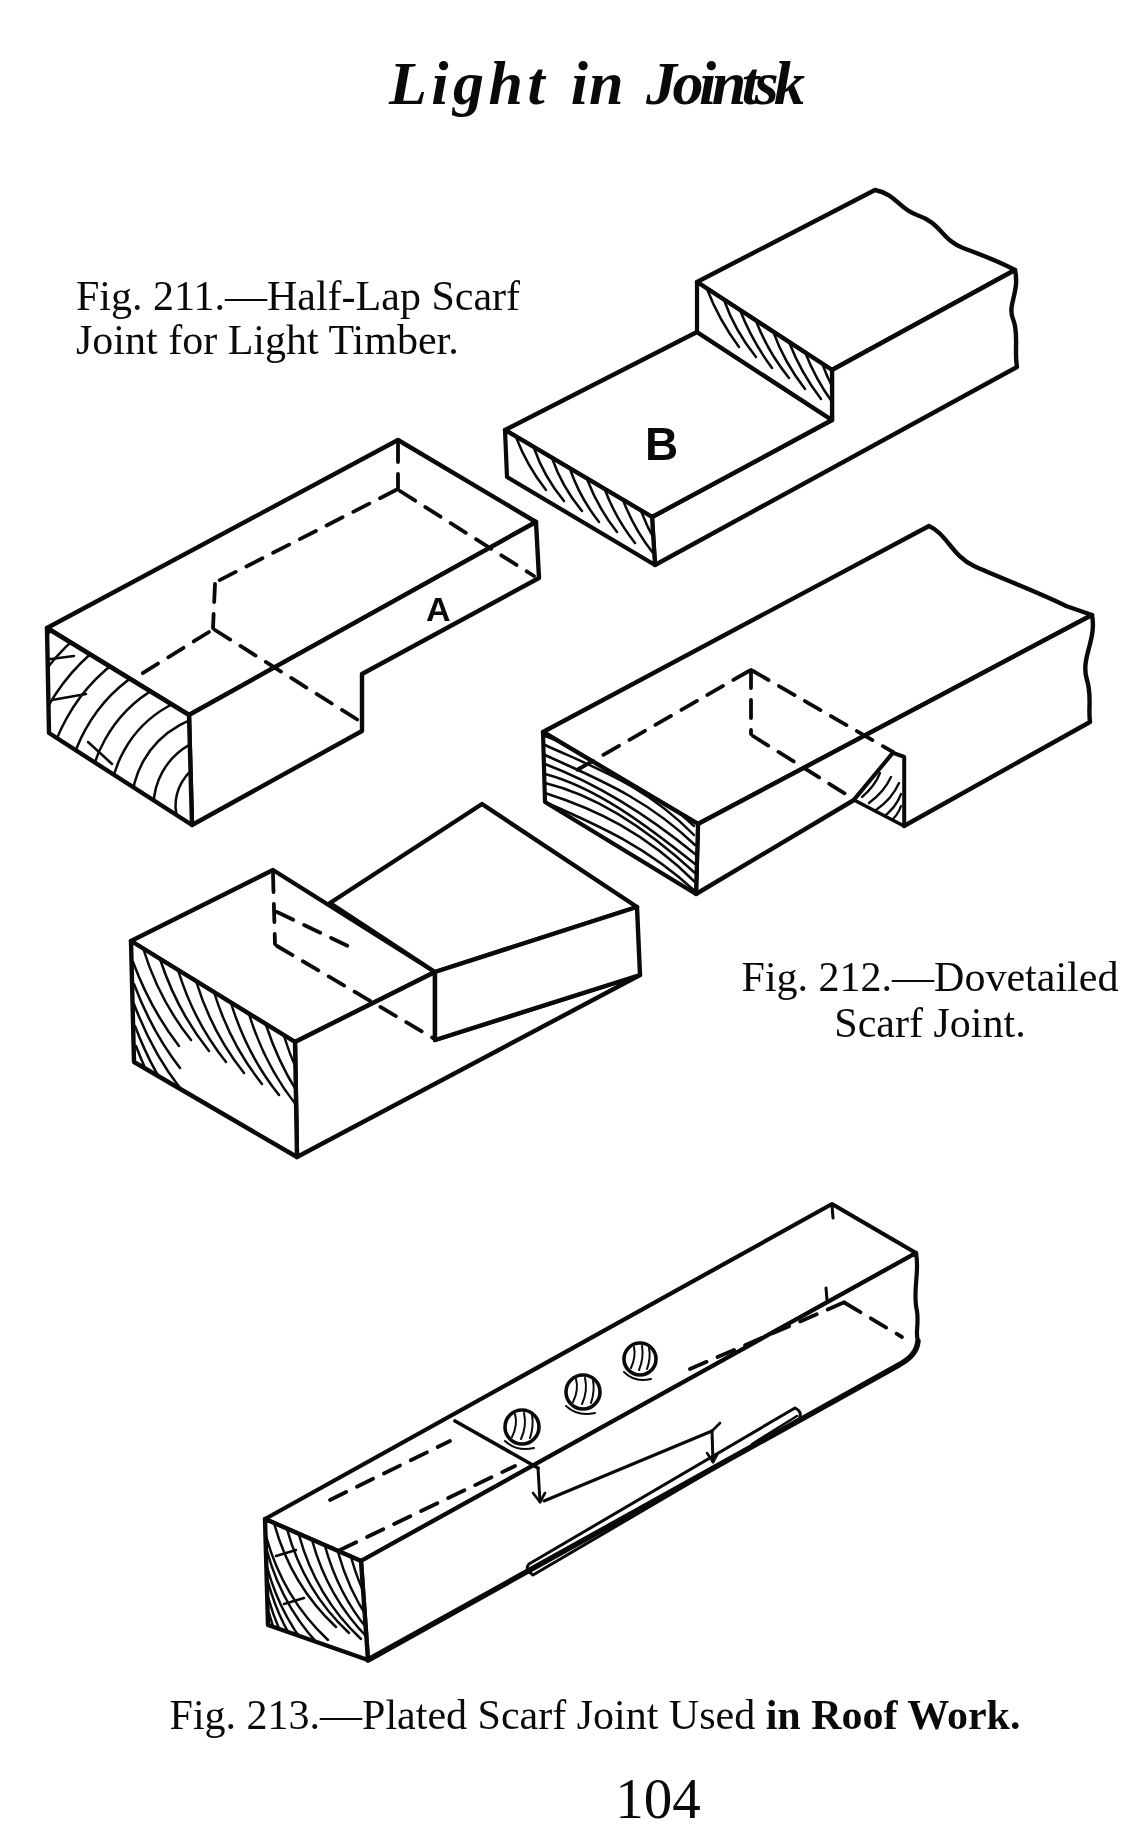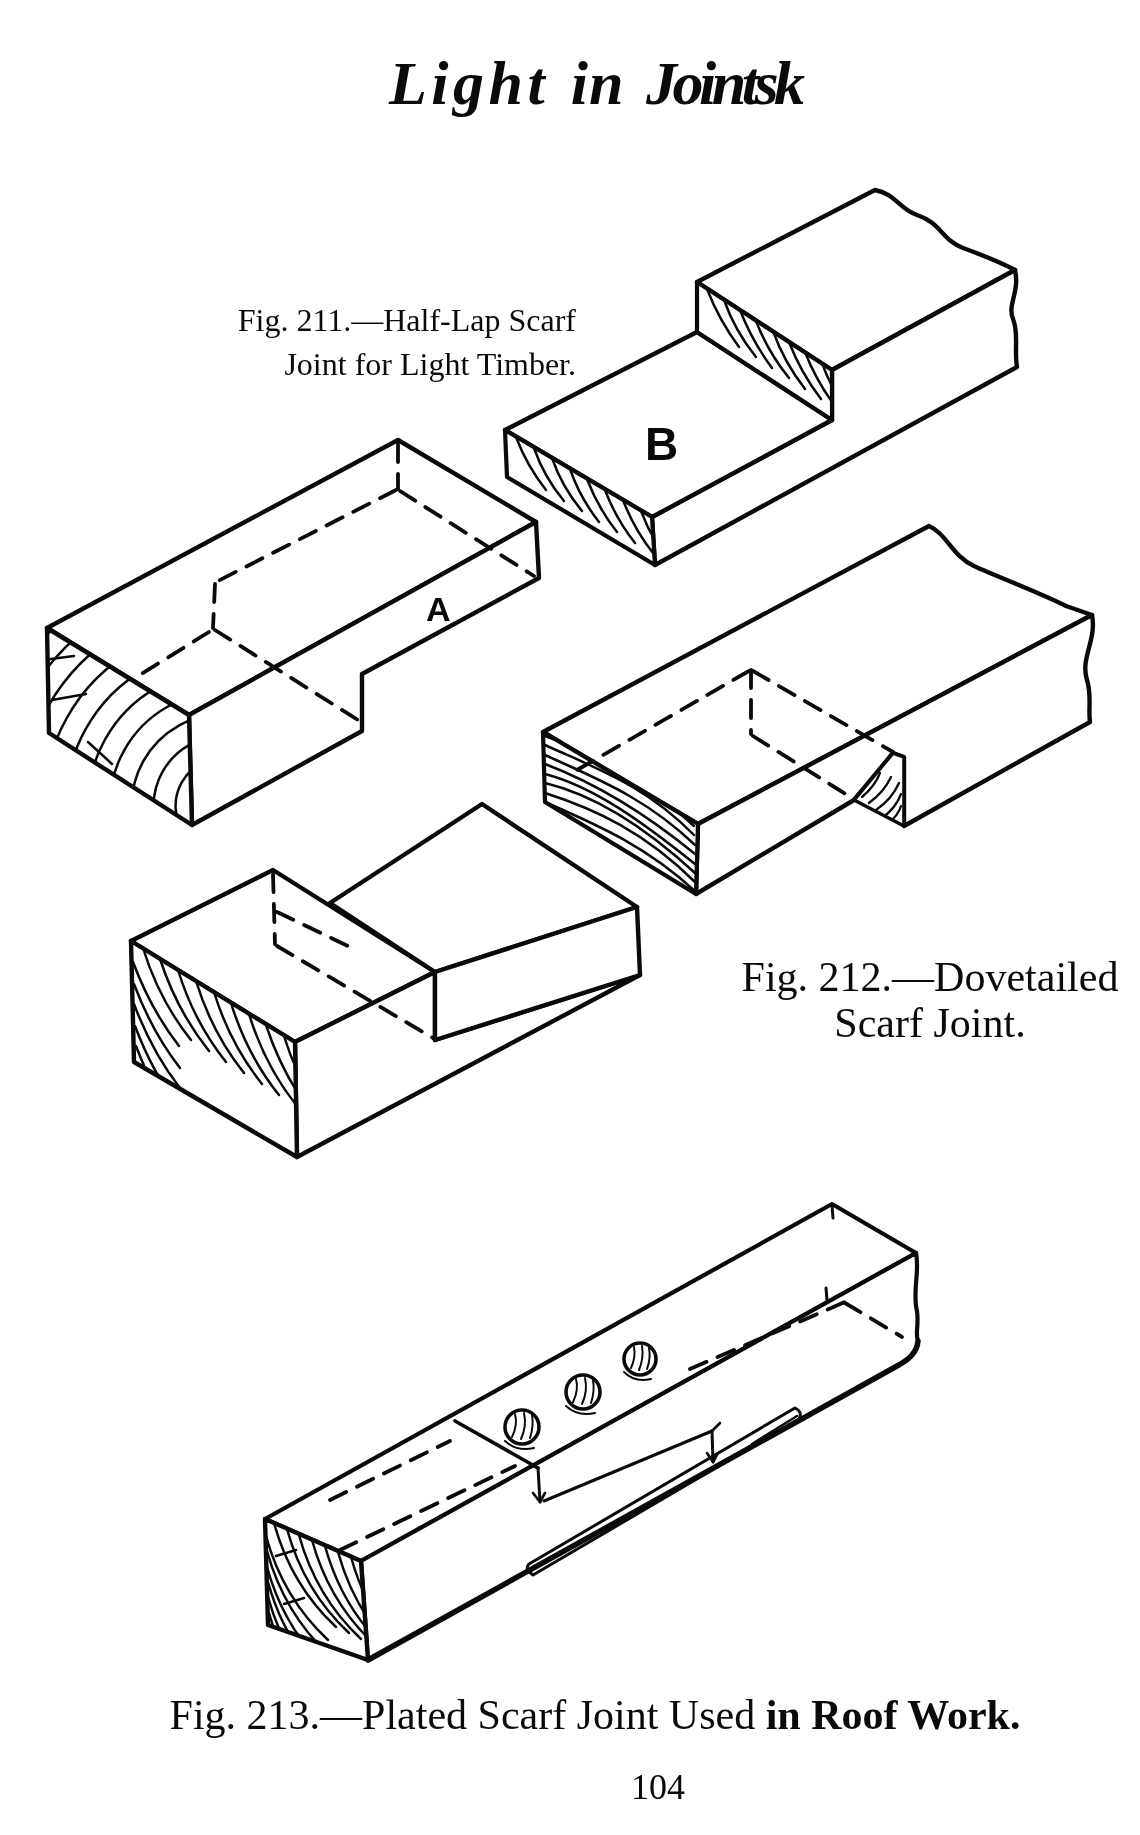--- a/index.html
+++ b/index.html
@@ -210,16 +210,16 @@
 <path d="M647,1369 Q651,1358 649,1348"></path>
 <path d="M505,1441 Q517,1452 534,1448"></path>
 <path d="M566,1406 Q578,1417 595,1413"></path>
 <path d="M624,1372 Q635,1383 651,1379"></path>
 </g>
 </g>
 </g>
 </g>
 </svg>
 <div class="t" id="title" style="left:0;top:48px;width:1194px;text-align:center;font-size:62px;font-weight:bold;font-style:italic;word-spacing:6px;"><span style="letter-spacing:4.5px">Light</span> <span style="letter-spacing:1px">in</span> <span style="letter-spacing:-4.5px">Joints</span>k</div>
-<div class="t" style="left:76px;top:274px;width:500px;text-align:right;font-size:32px;line-height:44px;margin-top:24px;">Fig. 211.—Half-Lap Scarf<br>Joint for Light Timber.</div>
+<div class="t" style="left:76px;top:274px;width:500px;text-align:left;font-size:42px;line-height:44px;">Fig. 211.—Half-Lap Scarf<br>Joint for Light Timber.</div>
 <div class="t" style="left:680px;top:954px;width:500px;text-align:center;font-size:42px;line-height:46px;">Fig. 212.—Dovetailed<br>Scarf Joint.</div>
 <div class="t" style="left:0;top:1691px;width:1190px;text-align:center;font-size:42px;">Fig. 213.—Plated Scarf Joint Used <b>in Roof Work.</b></div>
-<div class="t" style="left:558px;top:1766px;width:200px;text-align:center;font-size:36px;">104</div>
+<div class="t" style="left:558px;top:1766px;width:200px;text-align:center;font-size:57px;">104</div>
 
 </body></html>

